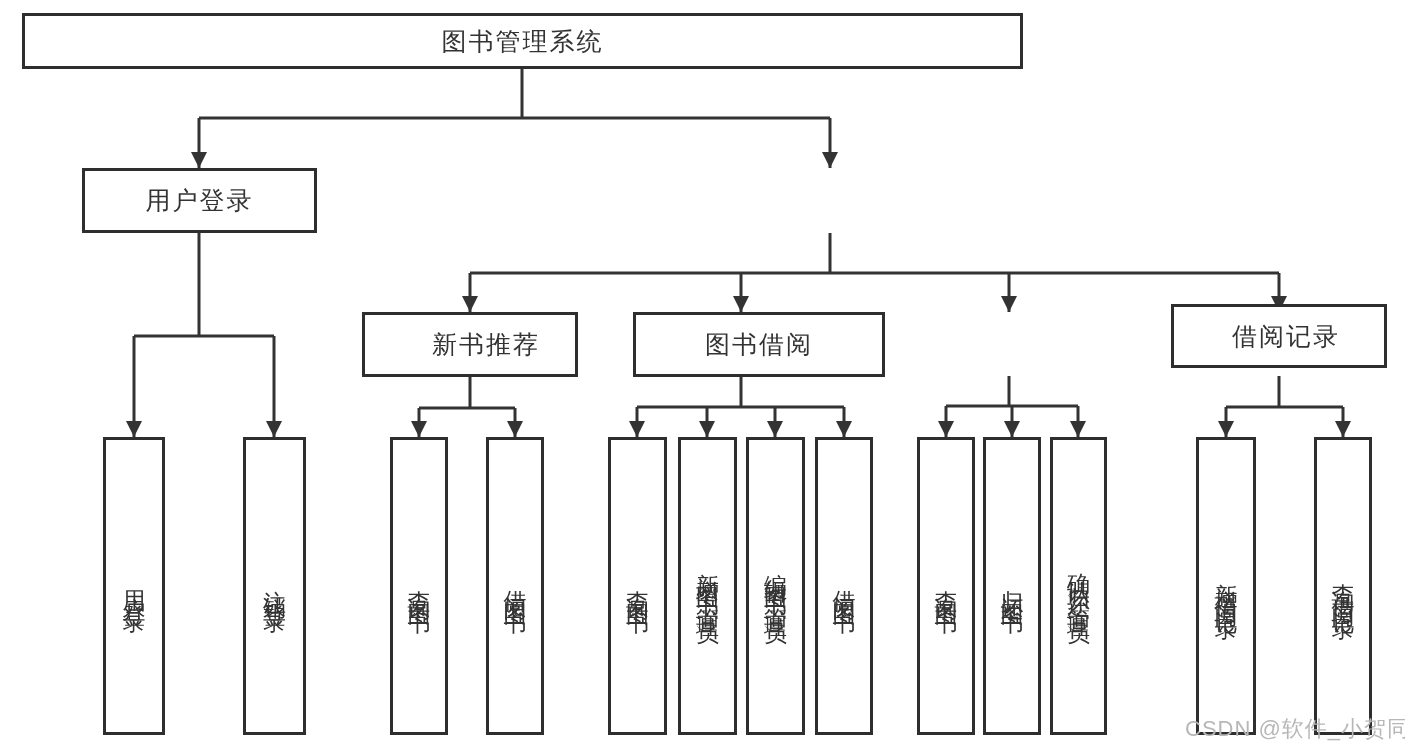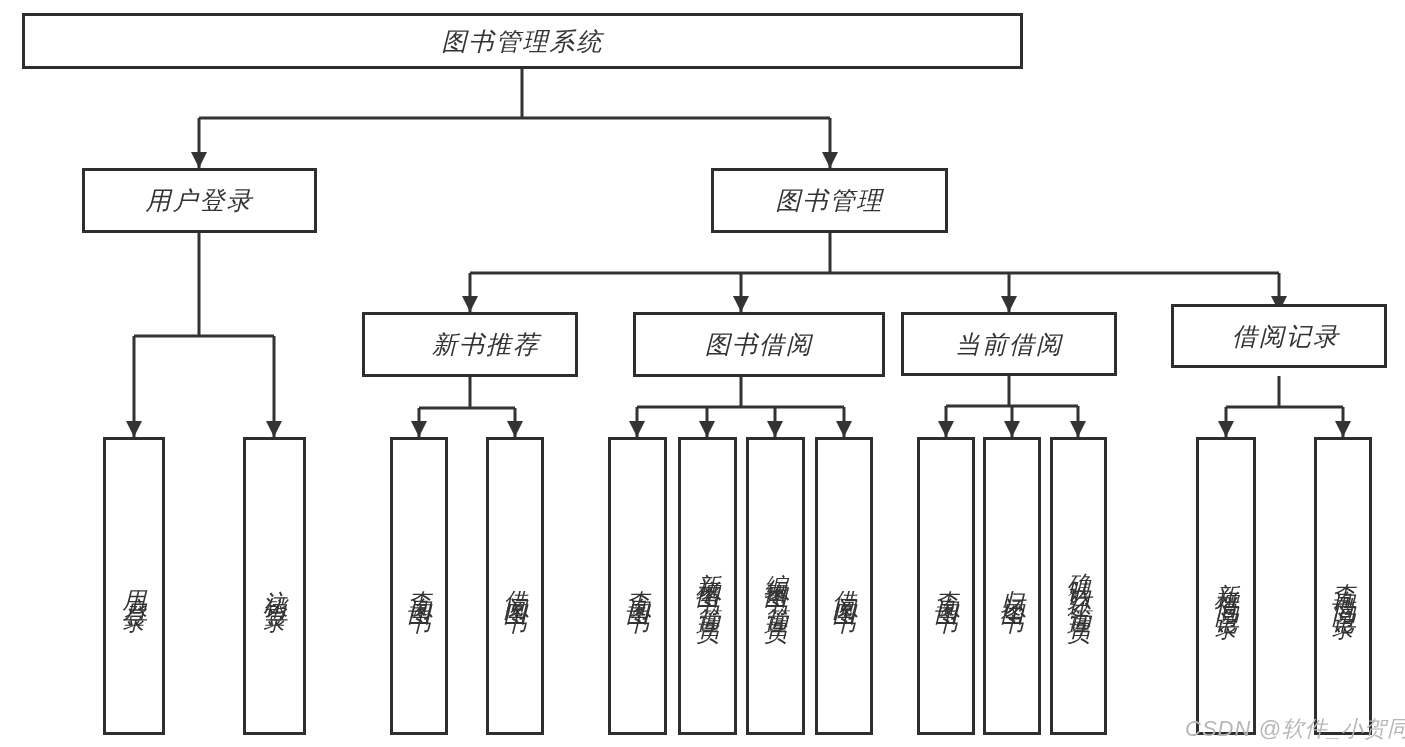--- a/index.html
+++ b/index.html
@@ -4,21 +4,20 @@
 <style>
   html, body { margin: 0; padding: 0; background: #ffffff; }
   #canvas {
     position: relative;
     width: 1405px;
     height: 747px;
     background: #ffffff;
     overflow: hidden;
     font-family: "Liberation Sans", sans-serif;
     color: #333333;
-    font-style: italic;
   }
   #connectors {
     position: absolute;
     left: 0; top: 0;
     width: 1405px; height: 747px;
     pointer-events: none;
   }
   .node {
     position: absolute;
     background: #ffffff;
@@ -129,32 +128,26 @@
     </g>
   </svg>
 
   <div class="node n-root">
     <span class="hlabel">图书管理系统</span>
   </div>
 
   <div class="node n-user-login">
     <span class="hlabel">用户登录</span>
   </div>
-  <div class="node n-book-mgmt">
-    <span class="hlabel">图书管理</span>
-  </div>
 
   <div class="node n-new-book">
     <span class="hlabel">新书推荐</span>
   </div>
   <div class="node n-book-borrow">
     <span class="hlabel">图书借阅</span>
-  </div>
-  <div class="node n-current-borrow">
-    <span class="hlabel">当前借阅</span>
   </div>
   <div class="node n-borrow-record">
     <span class="hlabel">借阅记录</span>
   </div>
 
   <div class="node leaf n-leaf-login">
     <span class="vtext">用户登录</span>
   </div>
   <div class="node leaf n-leaf-logout">
     <span class="vtext">注销登录</span>

